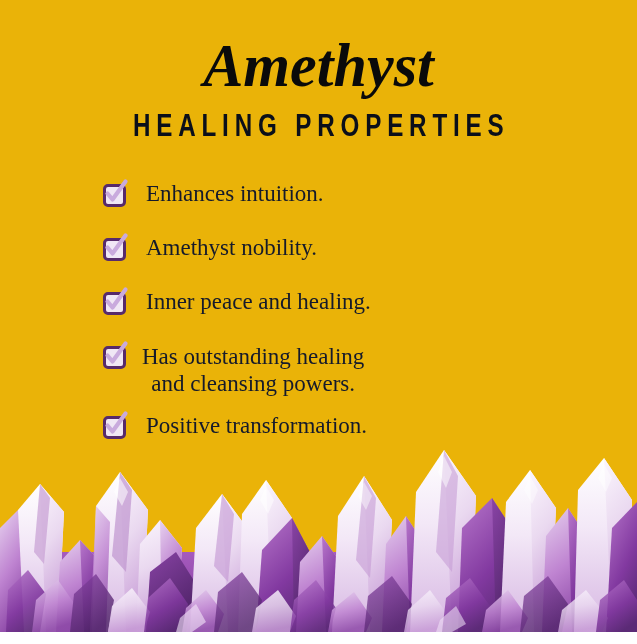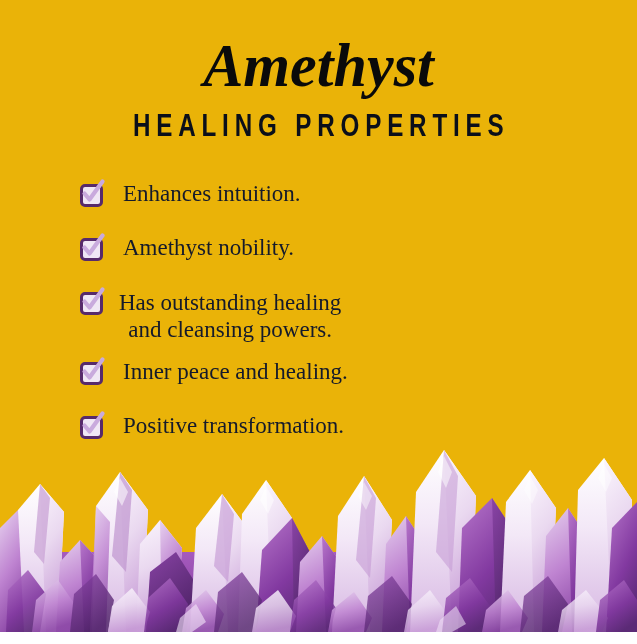--- a/index.html
+++ b/index.html
@@ -55,21 +55,21 @@
   
   .list {
     position: absolute;
     top: 181px;
     left: 0;
     width: 637px;
   }
   .list-item {
     display: flex;
     align-items: flex-start;
-    padding-left: 80px;
+    padding-left: 103px;
     margin-bottom: 28px;
   }
   .list-item.item-4 { margin-bottom: 16px; }
   .list-item.item-5 { margin-bottom: 12px; }
 
   .check {
     position: relative;
     flex: 0 0 auto;
     width: 23px;
     height: 23px;
@@ -149,43 +149,43 @@
         <span class="box"></span>
         <span class="tick">
           <svg width="27" height="27" viewBox="0 0 27 27">
             <path d="M4.5 13.5 L9.5 19.5 L22.5 1.5" fill="none" stroke="#c9aadd" stroke-width="4.2" stroke-linecap="round" stroke-linejoin="round"></path>
           </svg>
         </span>
       </span>
       <span class="itext">Amethyst nobility.</span>
     </div>
 
+    <div class="list-item item-3">
+      <span class="check">
+        <span class="box"></span>
+        <span class="tick">
+          <svg width="27" height="27" viewBox="0 0 27 27">
+            <path d="M4.5 13.5 L9.5 19.5 L22.5 1.5" fill="none" stroke="#c9aadd" stroke-width="4.2" stroke-linecap="round" stroke-linejoin="round"></path>
+          </svg>
+        </span>
+      </span>
+      <span class="itext">Inner peace and healing.</span>
+    </div>
+
     <div class="list-item item-4">
       <span class="check">
         <span class="box"></span>
         <span class="tick">
           <svg width="27" height="27" viewBox="0 0 27 27">
             <path d="M4.5 13.5 L9.5 19.5 L22.5 1.5" fill="none" stroke="#c9aadd" stroke-width="4.2" stroke-linecap="round" stroke-linejoin="round"></path>
           </svg>
         </span>
       </span>
       <span class="itext two-line">Has outstanding healing
 and cleansing powers.</span>
-    </div>
-
-    <div class="list-item item-3">
-      <span class="check">
-        <span class="box"></span>
-        <span class="tick">
-          <svg width="27" height="27" viewBox="0 0 27 27">
-            <path d="M4.5 13.5 L9.5 19.5 L22.5 1.5" fill="none" stroke="#c9aadd" stroke-width="4.2" stroke-linecap="round" stroke-linejoin="round"></path>
-          </svg>
-        </span>
-      </span>
-      <span class="itext">Inner peace and healing.</span>
     </div>
 
     <div class="list-item item-5">
       <span class="check">
         <span class="box"></span>
         <span class="tick">
           <svg width="27" height="27" viewBox="0 0 27 27">
             <path d="M4.5 13.5 L9.5 19.5 L22.5 1.5" fill="none" stroke="#c9aadd" stroke-width="4.2" stroke-linecap="round" stroke-linejoin="round"></path>
           </svg>
         </span>

